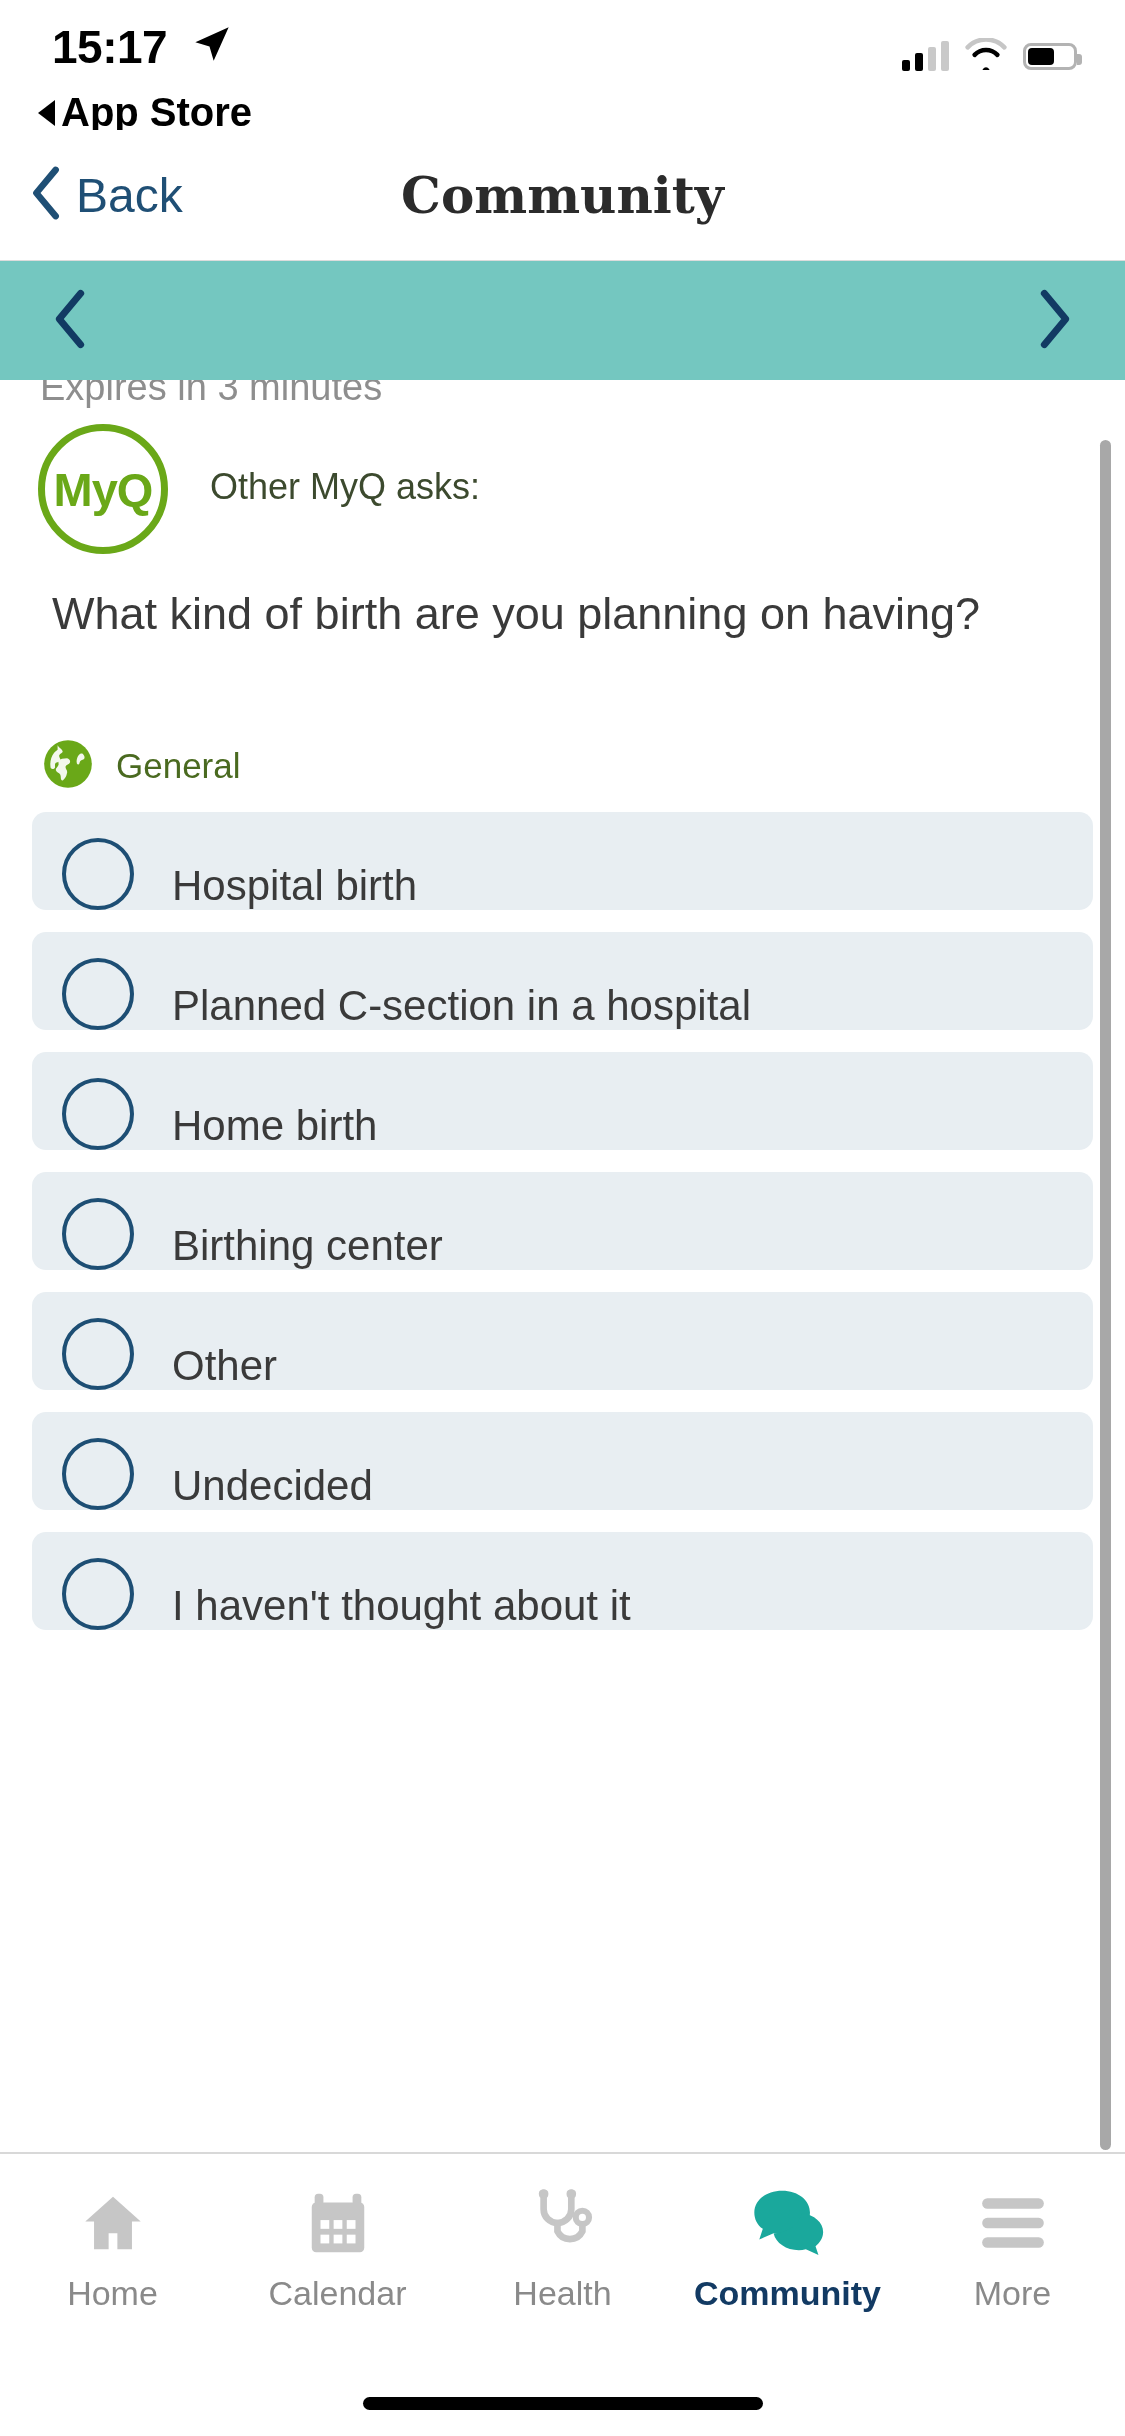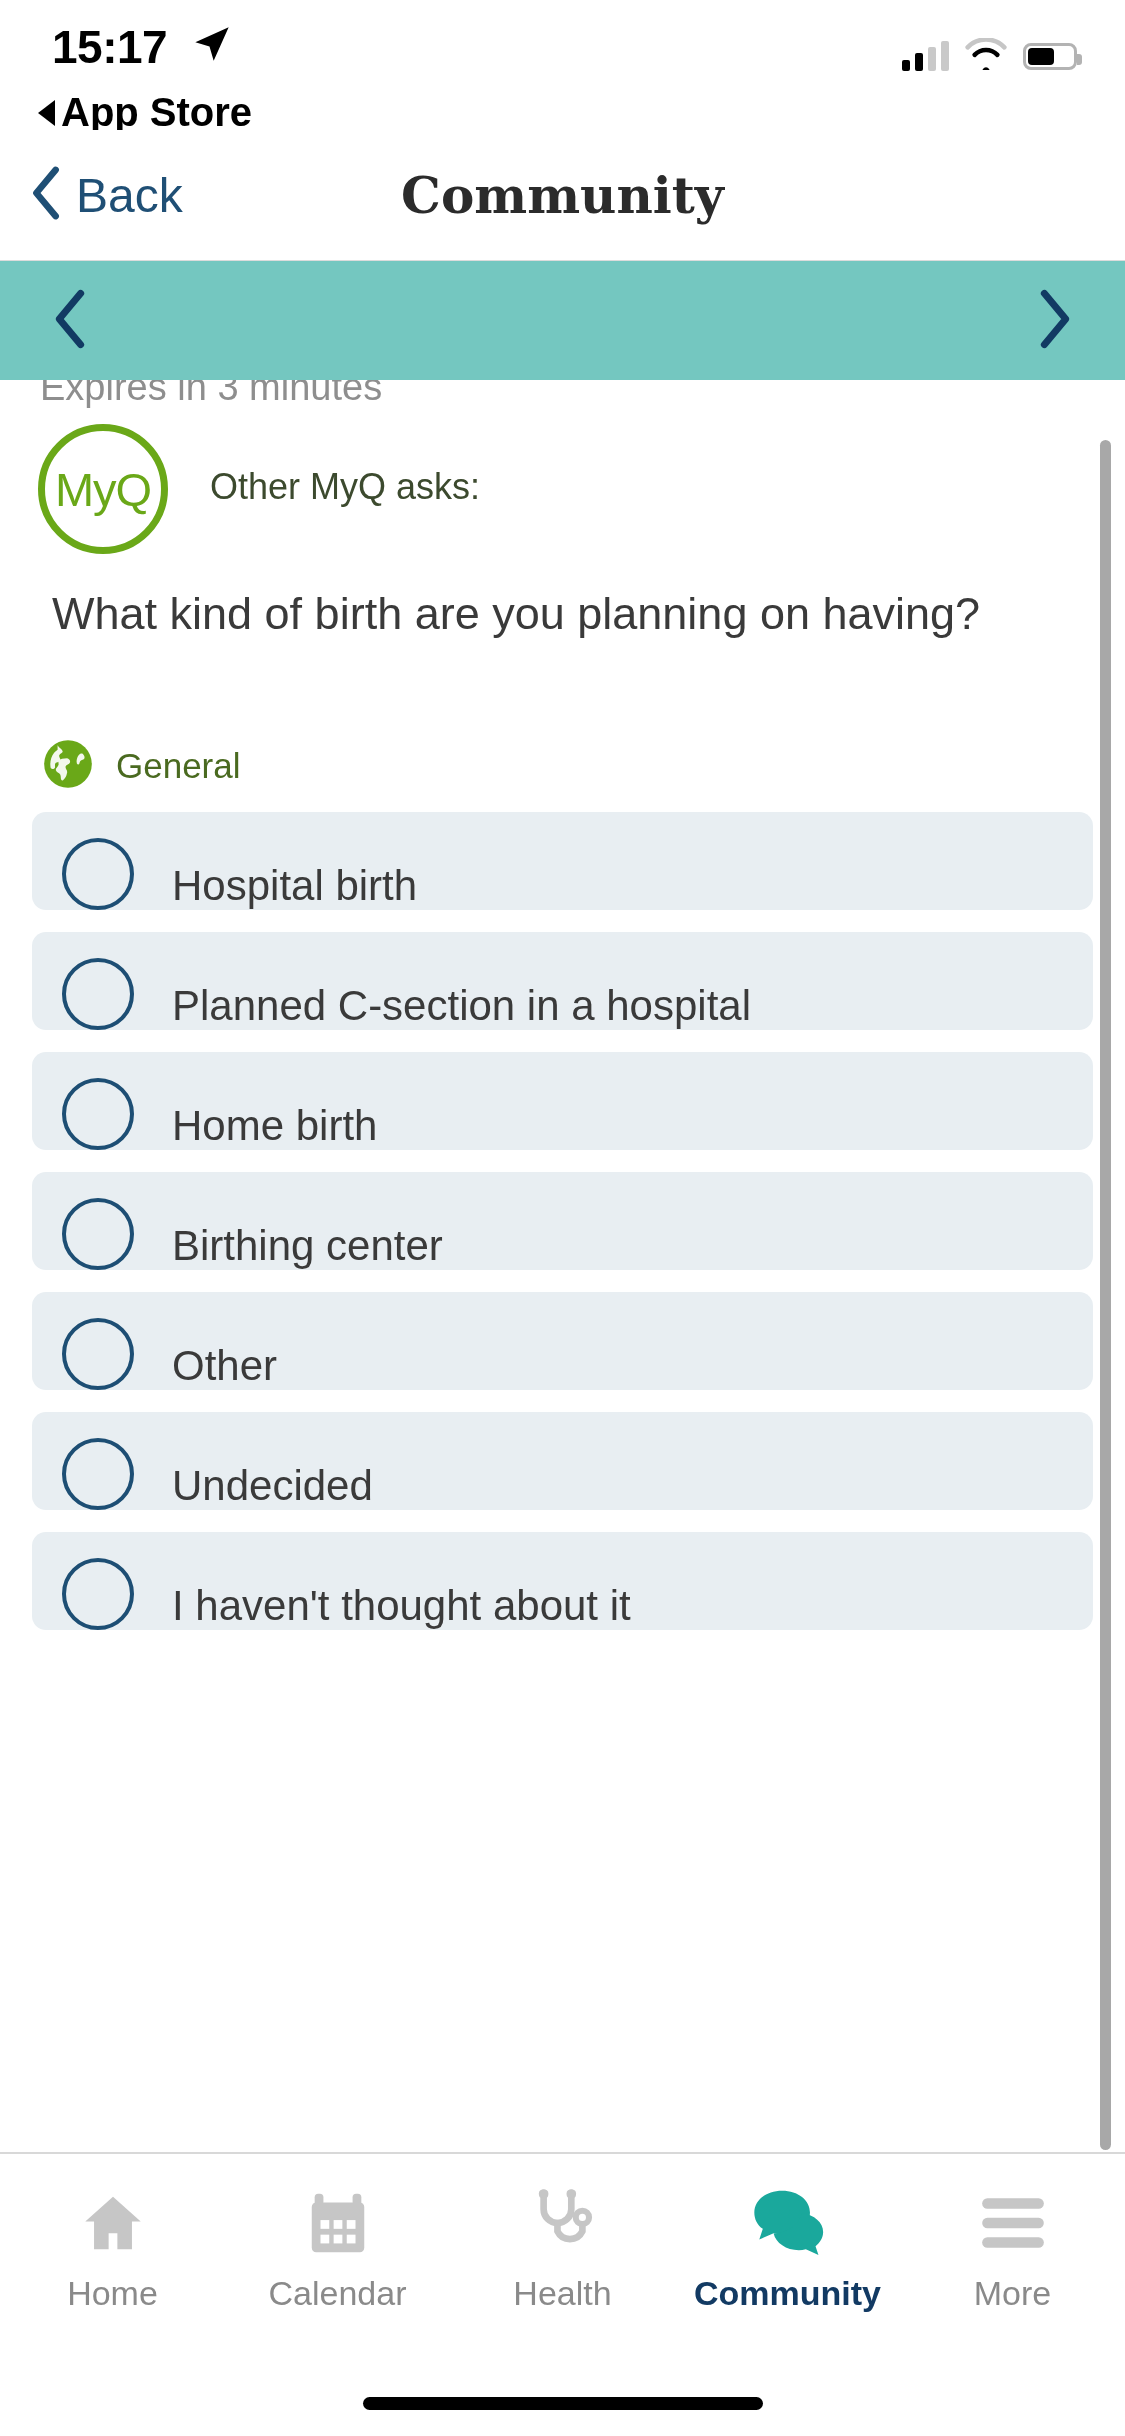--- a/index.html
+++ b/index.html
@@ -103,21 +103,21 @@
   .myq-row{
     position:absolute; left:0; top:44px; width:1125px; height:130px;
   }
   .myq-badge{
     position:absolute; left:38px; top:0;
     width:130px; height:130px; border-radius:50%;
     border:7px solid #6aa818;
     display:flex; align-items:center; justify-content:center;
   }
   .myq-badge span{
-    font-size:47px; font-weight:400; color:#6aa818;
+    font-size:47px; font-weight:700; color:#6aa818;
     font-family:"Liberation Sans", sans-serif; letter-spacing:-1px;
   }
   .myq-asks{
     position:absolute; left:210px; top:42px;
     font-size:36px; color:#3c4a2e;
     font-family:"Liberation Sans", sans-serif;
   }
   .question{
     position:absolute; left:52px; top:206px; width:1020px;
     font-size:45px; color:#3a3a3a; line-height:1.25;

